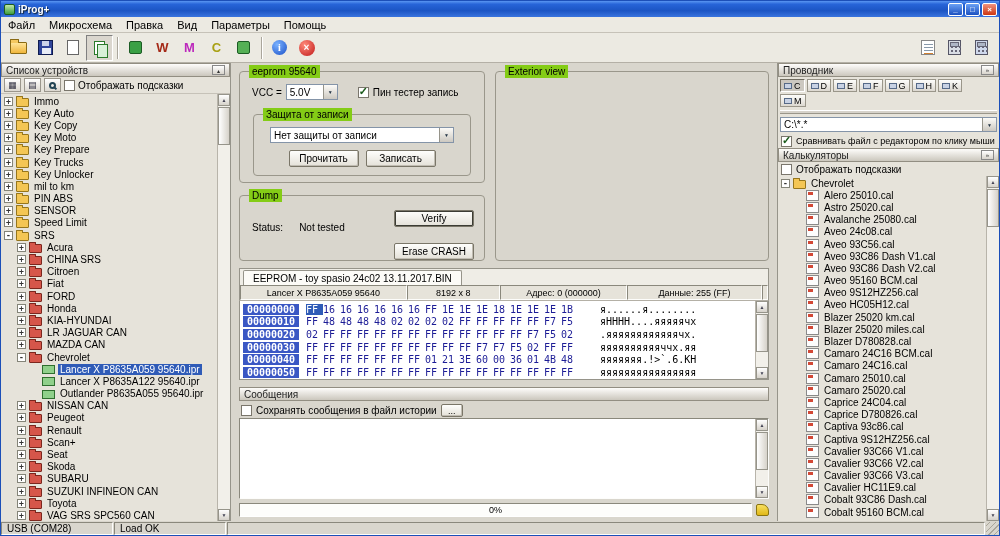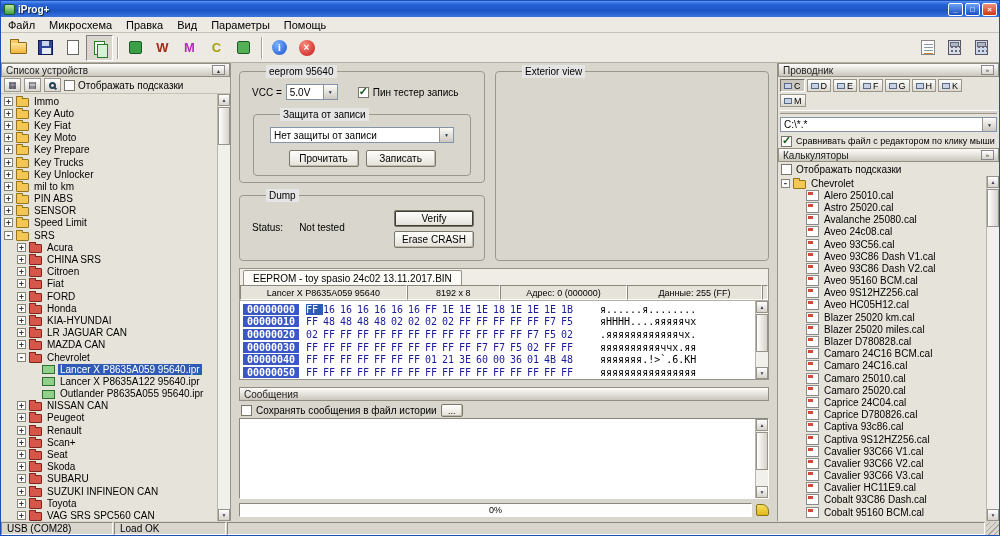--- a/index.html
+++ b/index.html
@@ -75,40 +75,40 @@
   .tlabel.sel{background:#2f5bb7;color:#fff;}
   
   .vscroll{flex:0 0 13px;width:13px;background:#f2f0ea;border-left:1px solid #b8b4aa;display:flex;flex-direction:column;}
   .sb-btn{flex:0 0 12px;border:1px solid #96948a;background:linear-gradient(#fff,#d6d2ca);font-size:5px;display:flex;align-items:center;justify-content:center;color:#445;}
   .sb-track{flex:1;position:relative;}
   .sb-thumb{position:absolute;top:1px;left:0;right:0;height:38px;border:1px solid #96948a;background:linear-gradient(90deg,#fff,#d6d2ca);}
   
   .groups-row{flex:0 0 190px;display:flex;gap:10px;}
   .col-left{flex:0 0 246px;display:flex;flex-direction:column;}
   .group{border:1px solid #9a978b;border-radius:4px;position:relative;}
-  .legend{position:absolute;top:-7px;left:26px;background:#e5e5e5;padding:0 3px;font-size:10px;line-height:13px;white-space:nowrap;}
+  .legend{position:absolute;top:-7px;left:9px;background:#84cc16;padding:0 3px;font-size:10px;line-height:13px;white-space:nowrap;}
   .eeprom-group{flex:0 0 112px;}
   .dump-group{margin-top:12px;flex:1;}
   .exterior-group{flex:1;}
   .vcc-row{margin:12px 8px 0 12px;display:flex;align-items:center;gap:4px;}
   .vcc-label{font-size:10px;}
   .combo{height:16px;background:#fff;border:1px solid #8494a8;display:flex;align-items:stretch;font-size:10px;}
   .combo-text{flex:1;display:flex;align-items:center;padding:0 3px;white-space:nowrap;overflow:hidden;}
   .combo-arrow{flex:0 0 14px;background:linear-gradient(#fcfbf8,#ccc8c0);border-left:1px solid #96948a;display:flex;align-items:center;justify-content:center;font-size:5px;color:#234;}
   .vcc-combo{width:52px;}
   .pin-cb{margin-left:16px;}
   .wp-group{margin:14px 13px 0 13px;height:62px;}
   .wp-combo{margin:12px 16px 0 16px;}
   .wp-buttons{display:flex;justify-content:center;gap:7px;margin-top:7px;}
   .btn{height:17px;min-width:70px;background:linear-gradient(#fefefc,#e4e1d8);border:1px solid #7a7668;border-radius:2px;font-size:10px;display:inline-flex;align-items:center;justify-content:center;padding:0 6px;box-shadow:inset -1px -1px 0 #c0bcb2;}
   .btn-default{box-shadow:inset 0 0 0 1px #3c3c34,inset -1px -1px 0 #c0bcb2;}
   .btn-sm{min-width:22px;height:13px;font-size:9px;padding:0 3px;}
   .dump-inner{display:flex;padding:14px 10px 0 12px;}
   .dump-status{display:flex;gap:16px;font-size:10px;margin-top:12px;}
-  .dump-buttons{margin-left:auto;display:flex;flex-direction:column;gap:4px;}
+  .dump-buttons{margin-left:auto;display:flex;flex-direction:column;gap:16px;}
   .dump-buttons .btn{min-width:80px;}
   
   .tab-strip{flex:0 0 17px;margin-top:7px;background:#efede6;border:1px solid #96948a;border-bottom:none;display:flex;align-items:flex-end;padding-left:3px;}
   .tab{height:15px;background:#fcfbf7;border:1px solid #96948a;border-bottom:none;border-radius:2px 2px 0 0;padding:0 9px;font-size:10px;display:flex;align-items:center;}
   .info-bar{flex:0 0 15px;display:flex;background:#e6e3da;border-left:1px solid #96948a;border-right:1px solid #96948a;}
   .icell{border:1px solid;border-color:#8a887c #fdfdfb #fdfdfb #8a887c;display:flex;align-items:center;justify-content:center;font-size:9px;white-space:nowrap;overflow:hidden;padding:0 2px;}
   .c1{width:168px;}.c2{width:94px;}.c3{width:128px;}.c4{width:136px;}.cf{flex:1;}
   .hex-wrap{flex:0 0 80px;display:flex;background:#fff;border:1px solid #96948a;border-top:1px solid #b4b0a6;min-height:0;}
   .hex-rows{flex:1;padding:2px 0 0 3px;overflow:hidden;font-family:"DejaVu Sans Mono",monospace;font-size:10px;}
   .hexrow{height:12.6px;display:flex;align-items:center;}
@@ -243,21 +243,21 @@
               <span class="tlabel">Immo</span>
             </div>
             <div class="trow" style="padding-left: 3px;">
               <span class="exp">+</span>
               <span class="ti ti-fold"></span>
               <span class="tlabel">Key Auto</span>
             </div>
             <div class="trow" style="padding-left: 3px;">
               <span class="exp">+</span>
               <span class="ti ti-fold"></span>
-              <span class="tlabel">Key Fiat</span>
+              <span class="tlabel">Key Copy</span>
             </div>
             <div class="trow" style="padding-left: 3px;">
               <span class="exp">+</span>
               <span class="ti ti-fold"></span>
               <span class="tlabel">Key Moto</span>
             </div>
             <div class="trow" style="padding-left: 3px;">
               <span class="exp">+</span>
               <span class="ti ti-fold"></span>
               <span class="tlabel">Key Prepare</span>

